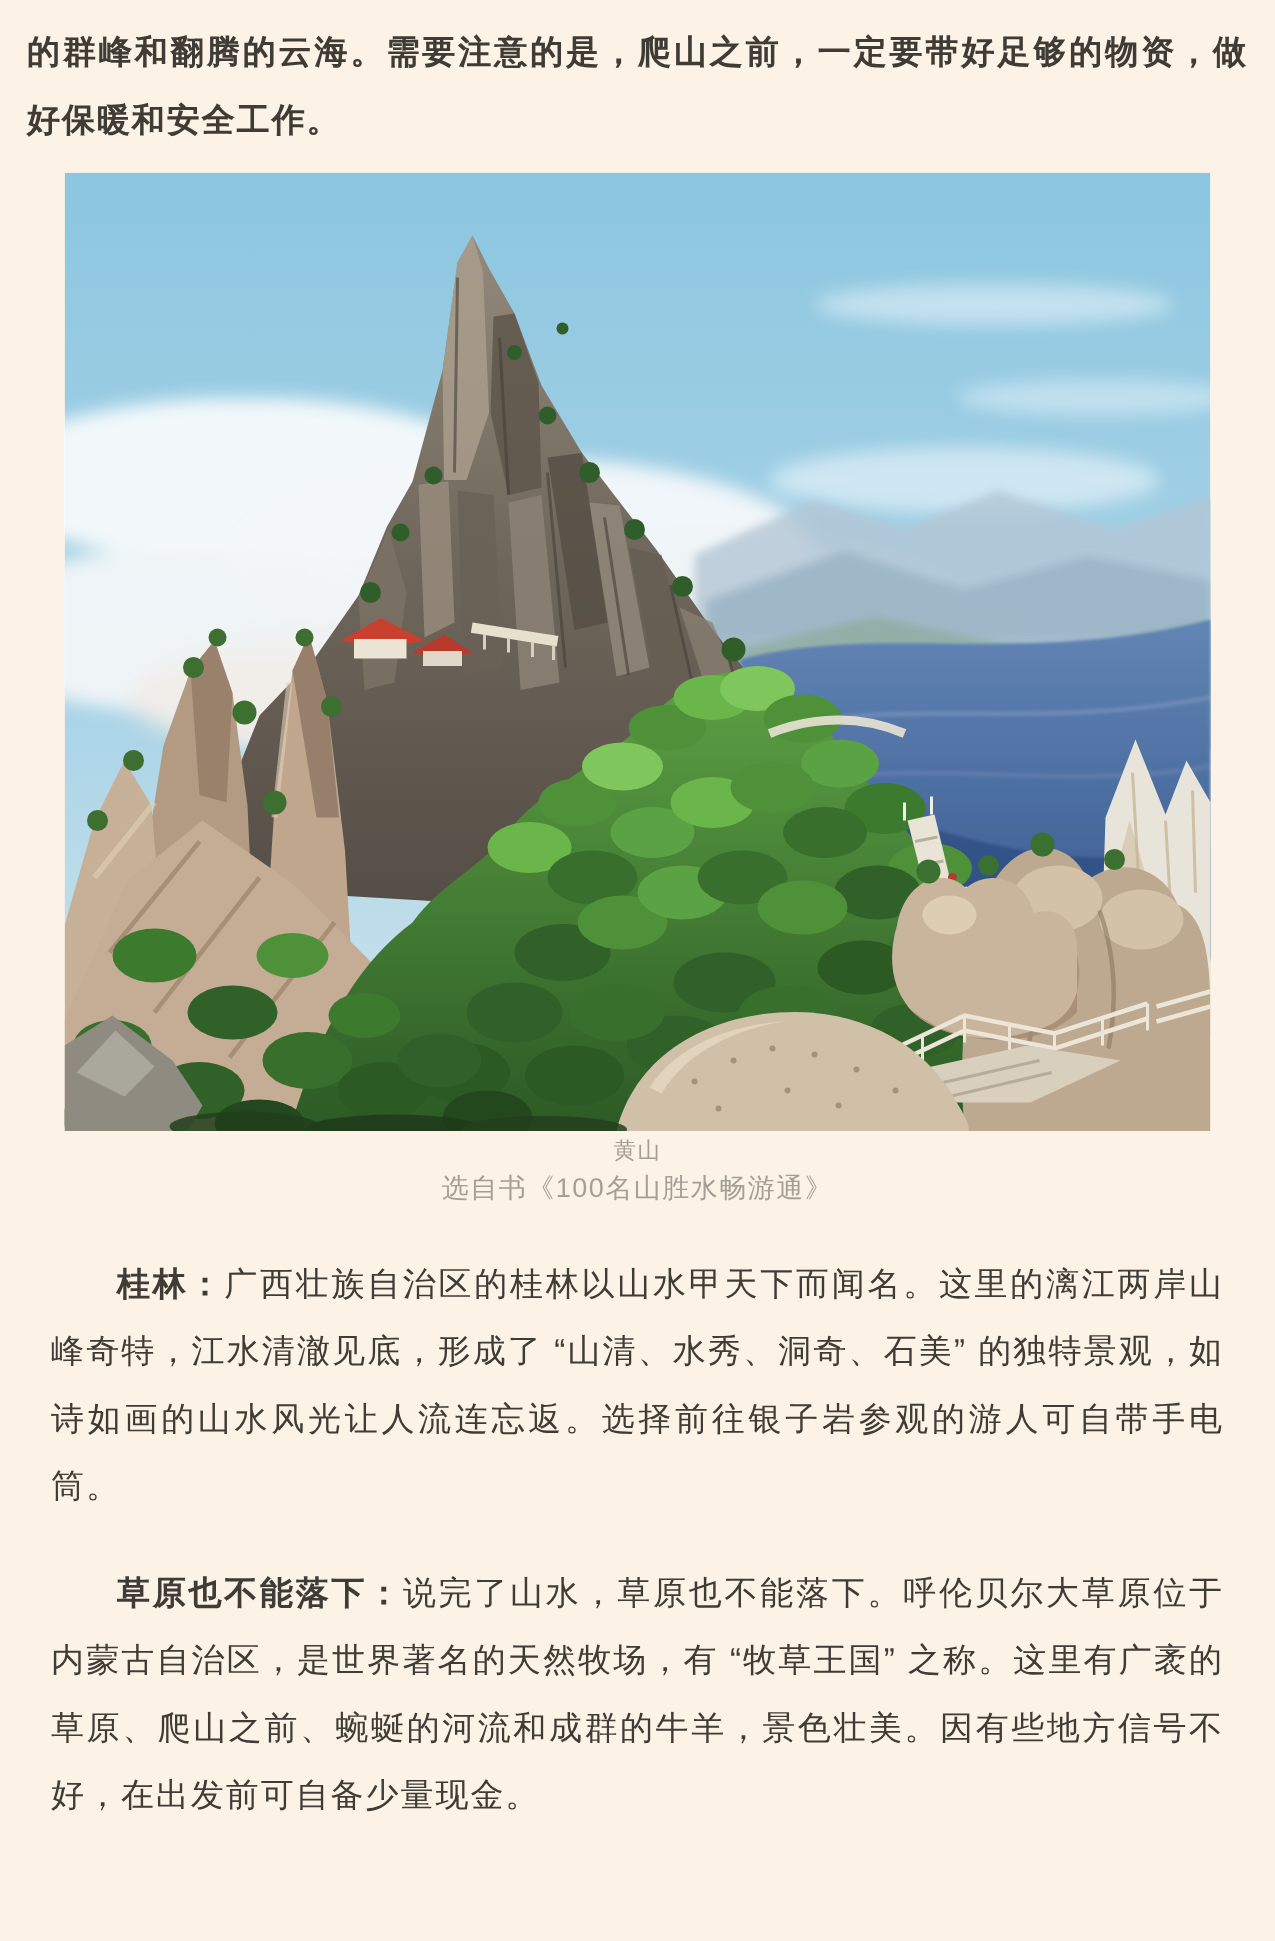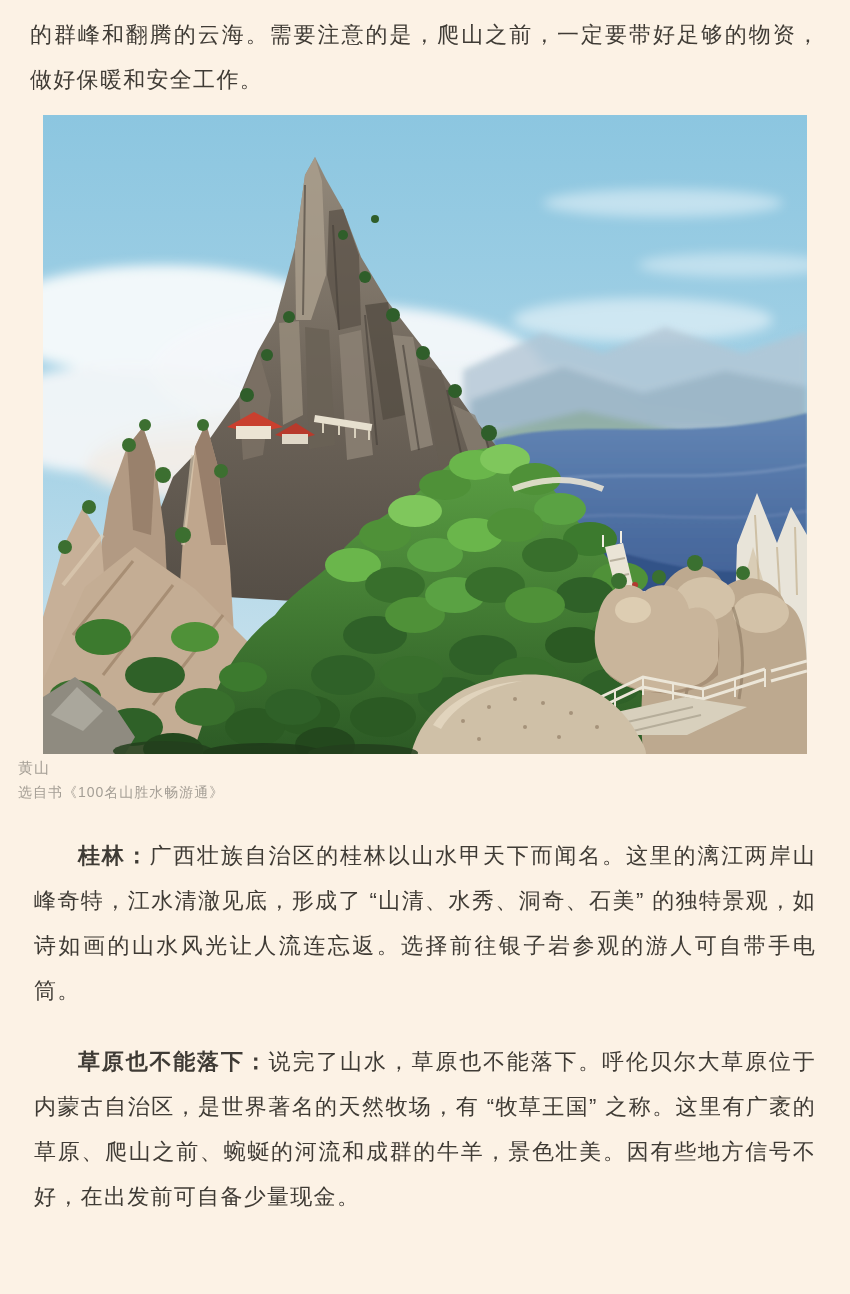--- a/index.html
+++ b/index.html
@@ -11,28 +11,28 @@
     background:#fcf2e5;
     font-family:"Liberation Sans","DejaVu Sans",sans-serif;
     font-size:22px;
     line-height:45px;
     letter-spacing:1.3px;
     color:#3f3b35;
     text-align:justify;
     overflow:hidden;
   }
   p.para{margin:0 16px 26px;text-indent:2em;}
-  p.intro{margin:0 12px 13px;text-indent:0;}
+  p.intro{margin:0 0 13px;text-indent:0;font-weight:bold;}
   p.para b{font-weight:700;}
   figure.photo-figure{margin:0 0 28px;}
   .photo-frame{width:764px;height:639px;margin:0 auto;overflow:hidden;}
   .photo-frame svg{display:block;width:764px;height:639px;}
-  figcaption{margin-top:3px;text-indent:0;}
+  figcaption{margin-top:3px;text-align:center;text-indent:0;}
   .cap-title{font-size:15px;line-height:22px;color:#a49e95;letter-spacing:1px;}
-  .cap-source{font-size:14px;line-height:26px;color:#a49e95;letter-spacing:1px;}
+  .cap-source{font-size:18px;line-height:26px;color:#a49e95;letter-spacing:1px;}
 </style>
 </head>
 <body>
 
 <div class="page">
 
   <p class="intro">的群峰和翻腾的云海。需要注意的是，爬山之前，一定要带好足够的物资，做好保暖和安全工作。</p>
 
   <figure class="photo-figure">
     <div class="photo-frame">

